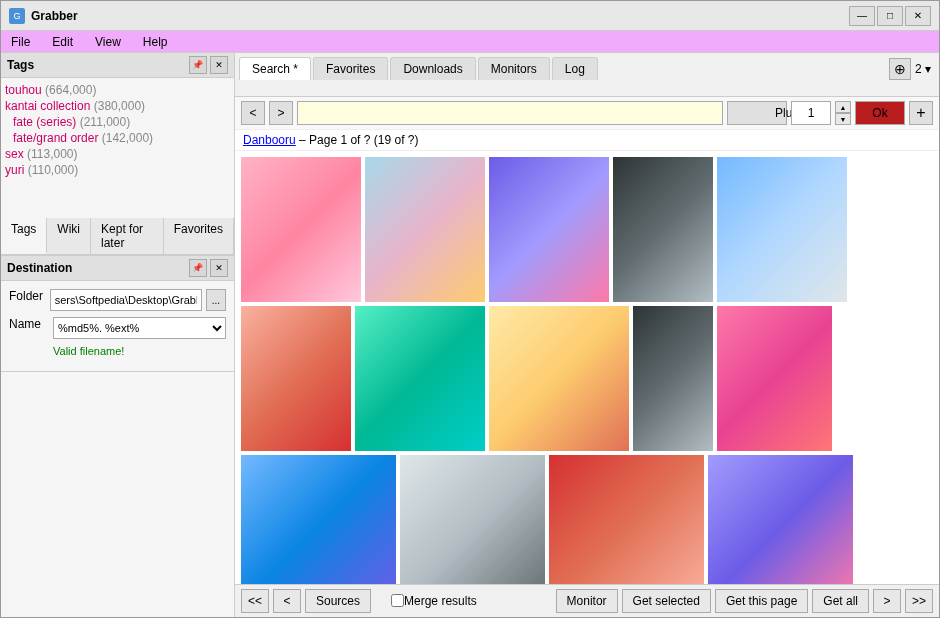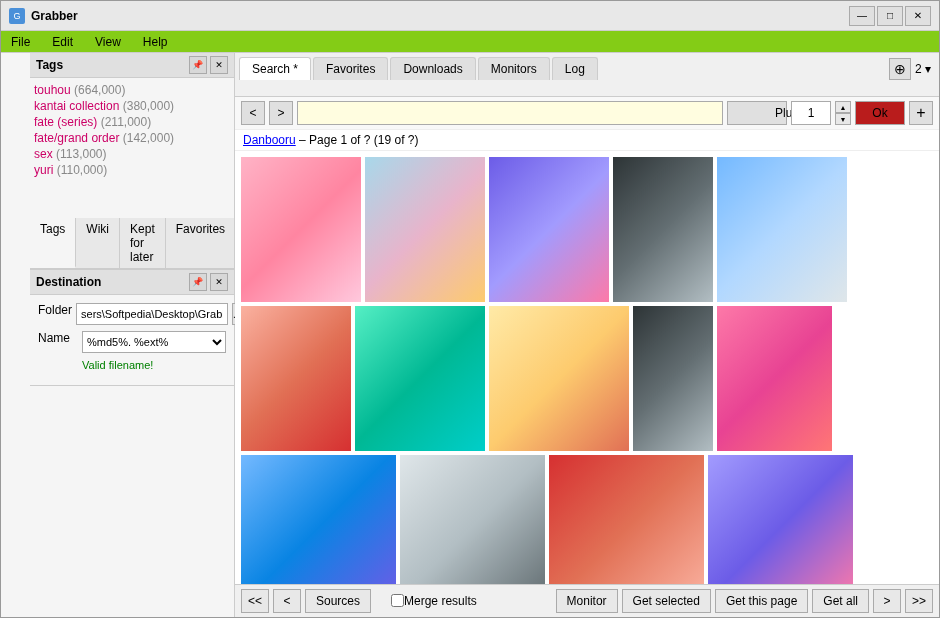--- a/index.html
+++ b/index.html
@@ -8,39 +8,39 @@
     .window { width: 940px; height: 618px; display: flex; flex-direction: column; background: #f0f0f0; border: 1px solid #999; }
 
     .title-bar { background: #e8e8e8; height: 30px; display: flex; align-items: center; padding: 0 8px; border-bottom: 1px solid #ccc; justify-content: space-between; }
     .title-bar-left { display: flex; align-items: center; gap: 6px; }
     .title-icon { width: 16px; height: 16px; background: #4a90d9; border-radius: 2px; display: flex; align-items: center; justify-content: center; color: white; font-size: 9px; }
     .title-text { font-size: 12px; font-weight: bold; }
     .title-controls { display: flex; gap: 2px; }
     .title-btn { width: 26px; height: 20px; border: 1px solid #aaa; background: #e0e0e0; cursor: pointer; font-size: 10px; display: flex; align-items: center; justify-content: center; }
     .title-btn.close { background: #e0e0e0; }
 
-    .menu-bar { background: #84cc16; height: 22px; display: flex; align-items: center; padding: 0 4px; border-bottom: 1px solid #ccc; gap: 10px; }
+    .menu-bar { background: #f0abfc; height: 22px; display: flex; align-items: center; padding: 0 4px; border-bottom: 1px solid #ccc; gap: 10px; }
     .menu-item { font-size: 12px; padding: 2px 6px; cursor: pointer; }
 
     .main-content { display: flex; flex: 1; overflow: hidden; }
 
     
-    .left-panel { width: 234px; display: flex; flex-direction: column; border-right: 1px solid #ccc; background: #f5f5f5; padding-left: 29px; }
+    .left-panel { width: 234px; display: flex; flex-direction: column; border-right: 1px solid #ccc; background: #f5f5f5; }
 
     .panel-section { border-bottom: 1px solid #ccc; }
     .panel-header { background: #e0e0e0; display: flex; align-items: center; justify-content: space-between; padding: 3px 6px; border-bottom: 1px solid #ccc; }
     .panel-title { font-weight: bold; font-size: 12px; }
     .panel-controls { display: flex; gap: 3px; }
     .panel-ctrl-btn { width: 18px; height: 18px; border: 1px solid #aaa; background: #d8d8d8; display: flex; align-items: center; justify-content: center; font-size: 9px; cursor: pointer; }
 
     .tags-list { overflow-y: auto; height: 140px; padding: 4px; }
     .tag-item { padding: 1px 0; cursor: pointer; font-size: 12px; }
     .tag-touhou { color: #cc0066; }
     .tag-kantai { color: #cc0066; }
-    .tag-fate { color: #cc0066; }
+    .tag-fate { color: #cc0066; margin-left: 8px; }
     .tag-sex { color: #cc0066; }
     .tag-yuri { color: #cc0066; }
     .tag-count { color: #888; }
 
     .tabs-bar { display: flex; background: #e8e8e8; border-bottom: 1px solid #ccc; }
     .tab-item { padding: 4px 10px; font-size: 12px; cursor: pointer; border-right: 1px solid #ccc; }
     .tab-item.active { background: #f5f5f5; border-bottom: 2px solid #f5f5f5; }
 
     .destination-section { padding: 8px; }
     .dest-row { display: flex; align-items: flex-start; margin-bottom: 6px; gap: 4px; }

